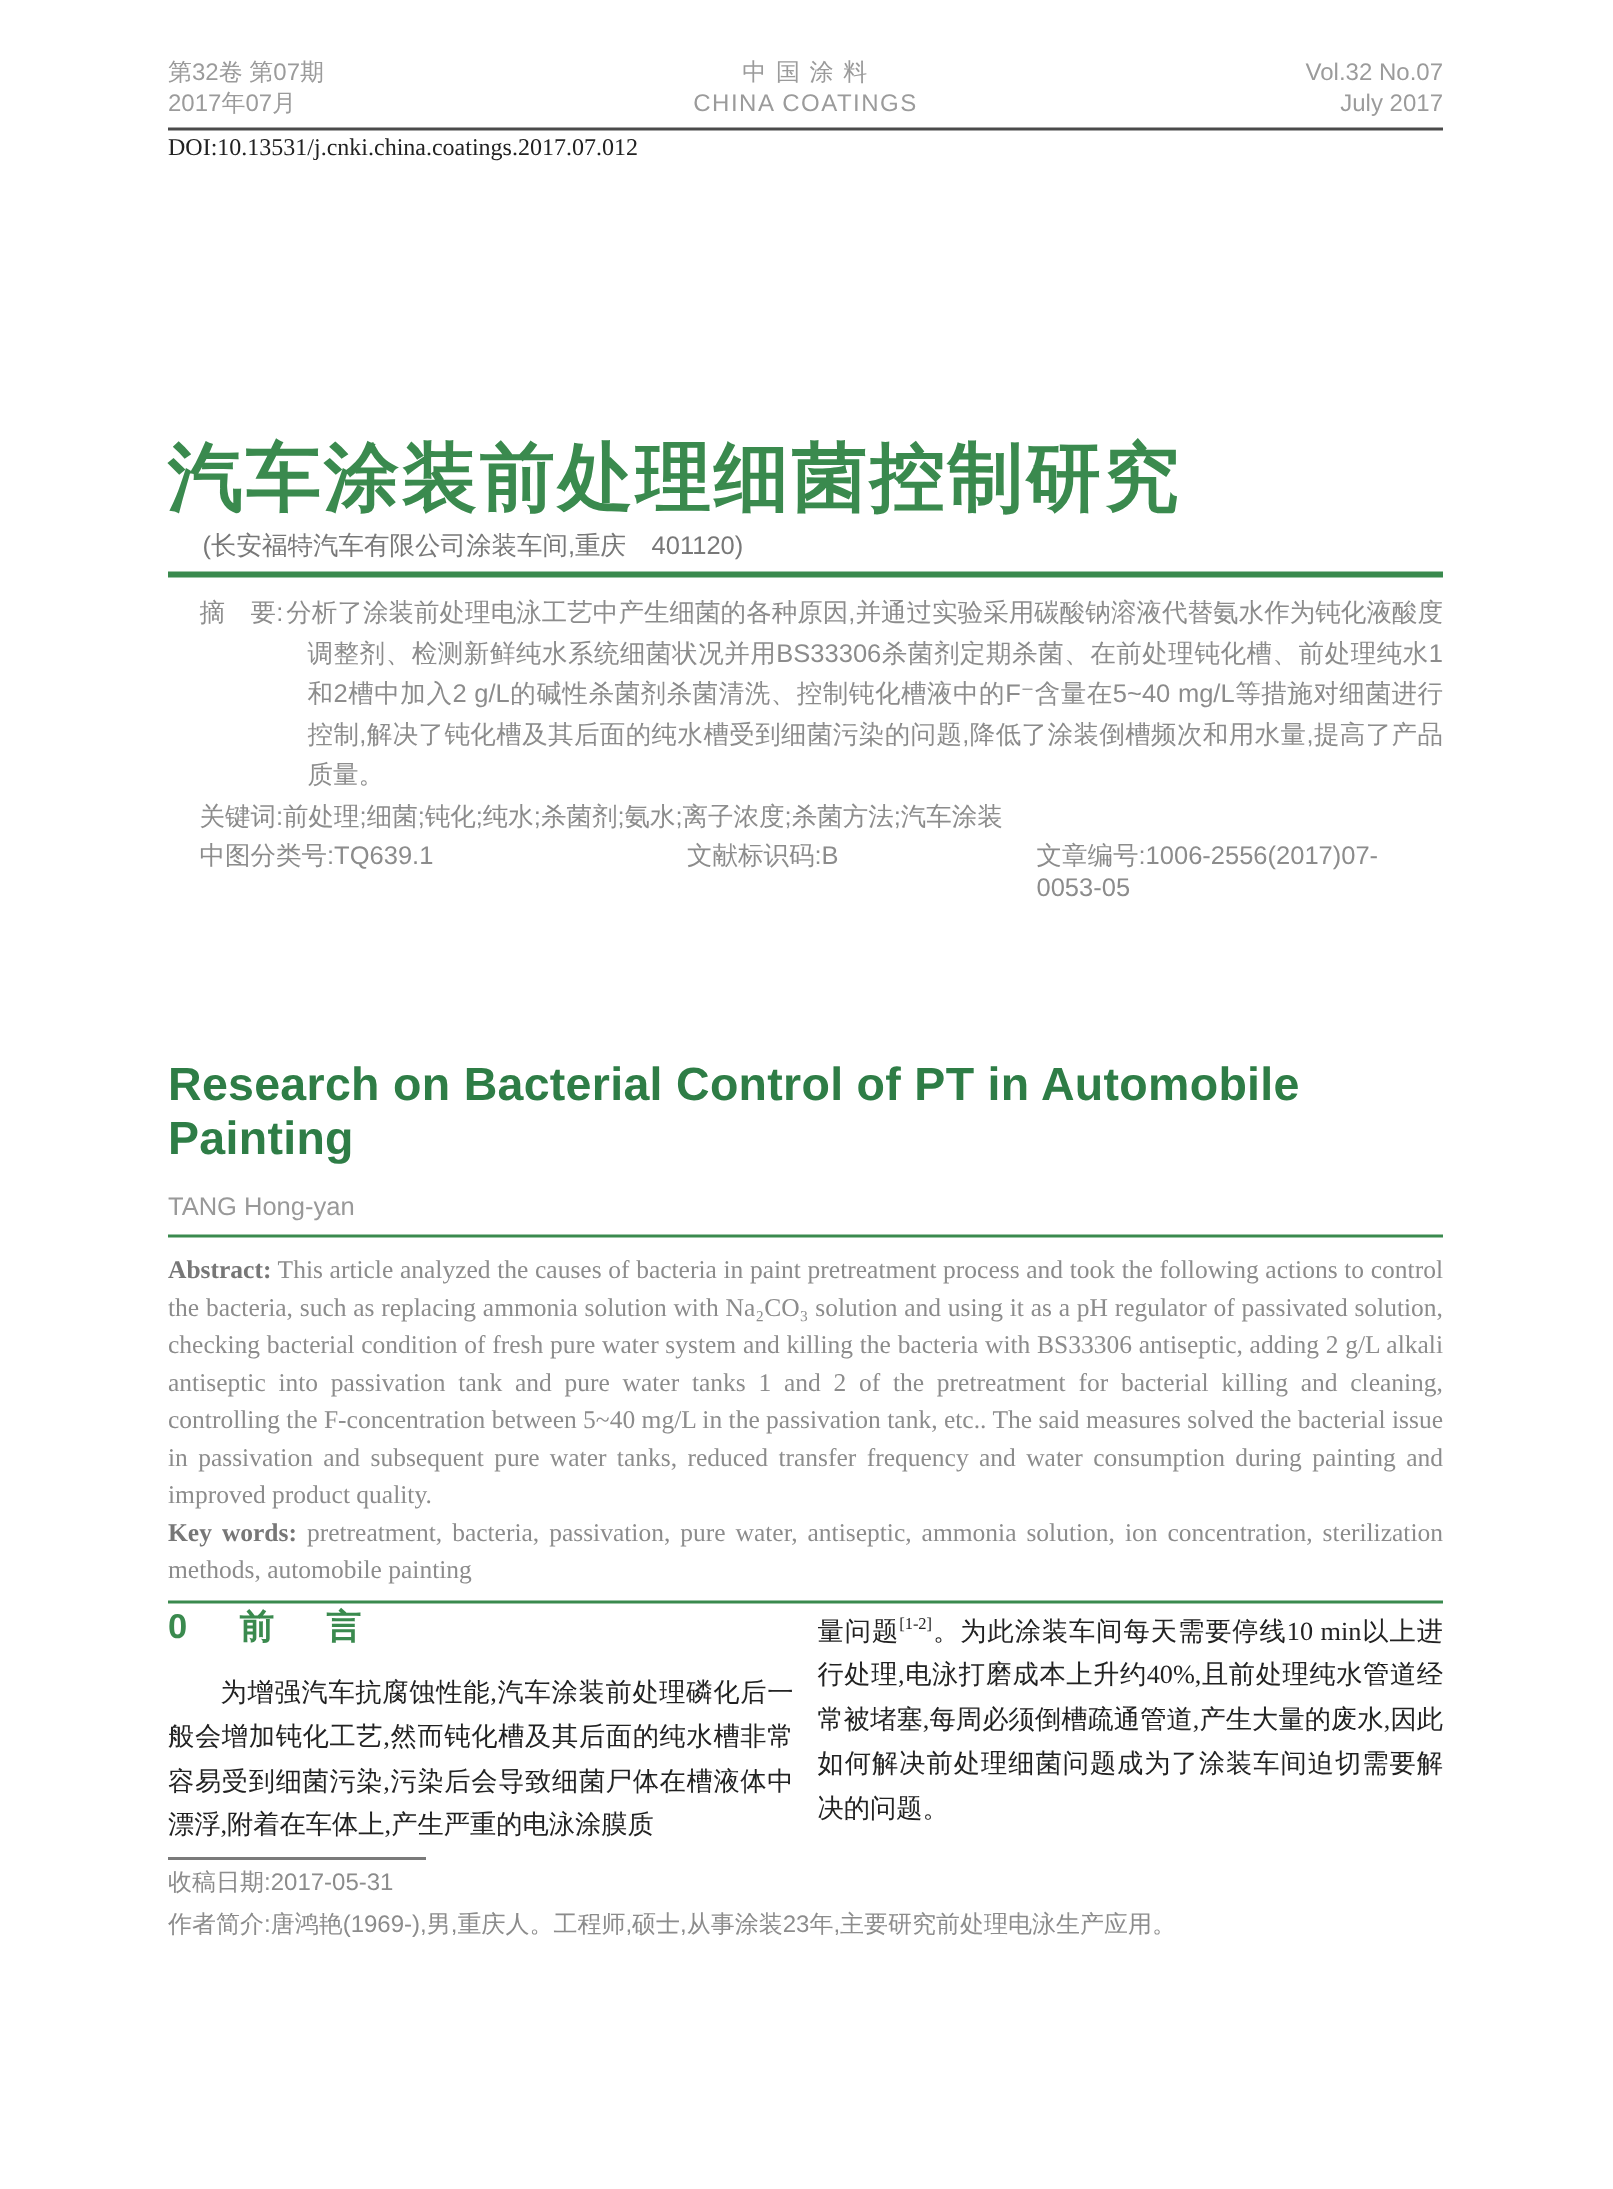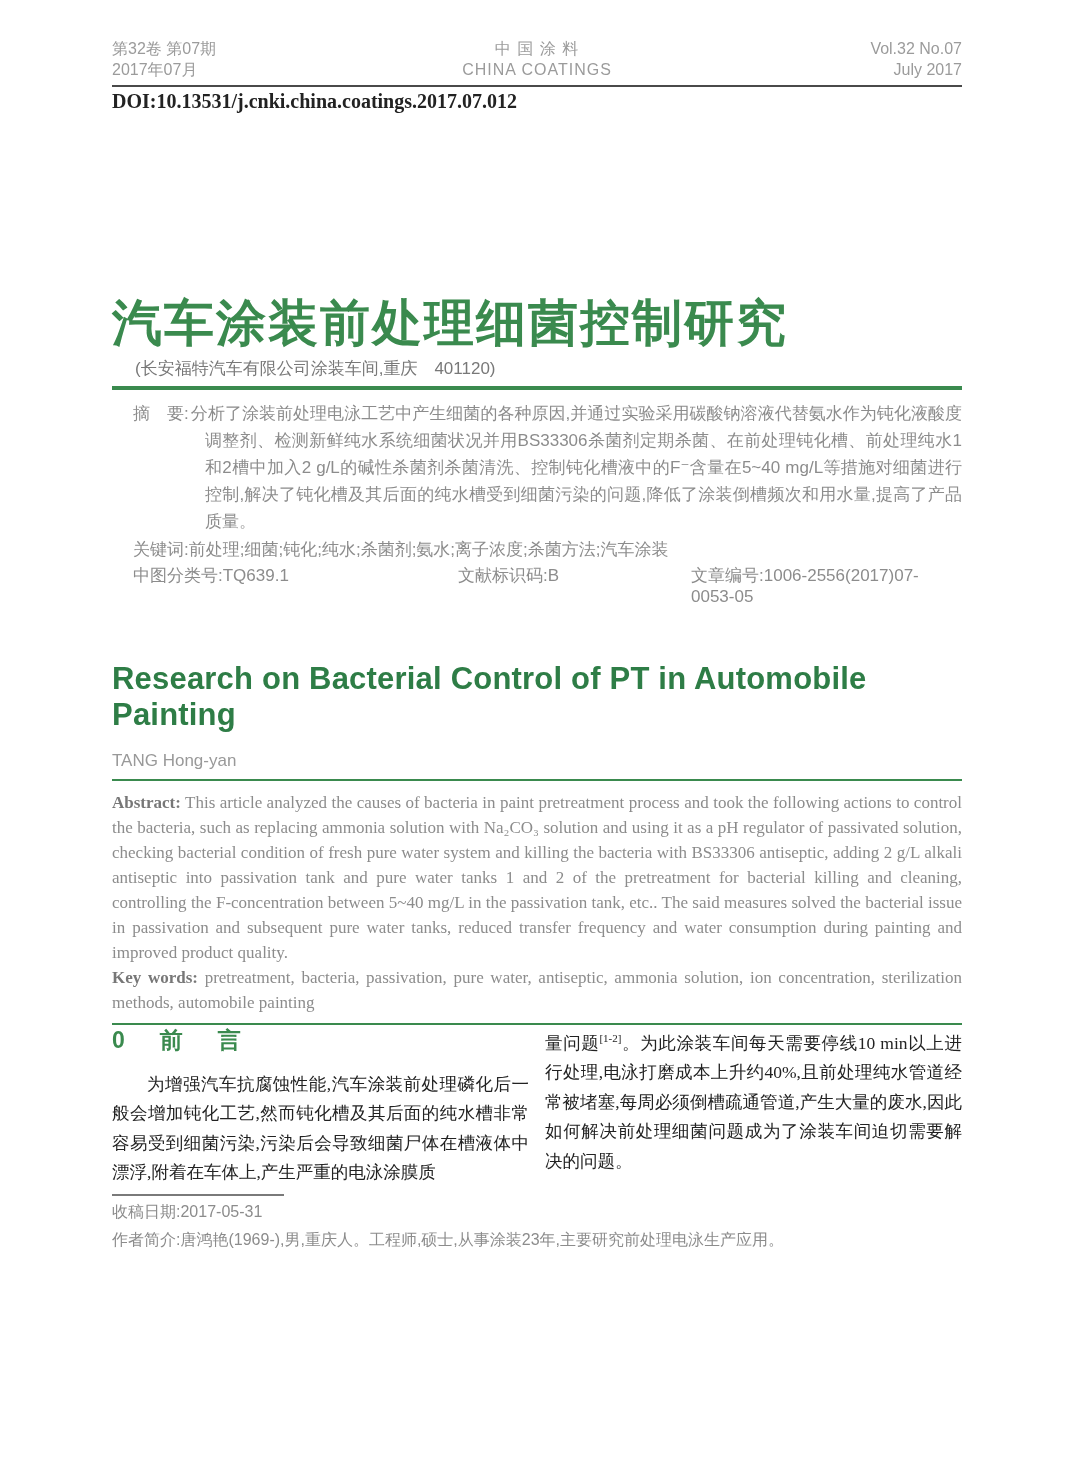--- a/index.html
+++ b/index.html
@@ -25,24 +25,23 @@
   .journal-header .hdr-left   { text-align: left; }
   .journal-header .hdr-center { text-align: center; letter-spacing: 1px; }
   .journal-header .hdr-right  { text-align: right; }
   .hdr-rule {
     border: none;
     border-top: 2px solid #4a4a4a;
     margin-top: 5px;
   }
   .doi-line {
     font-family: "Liberation Serif", "DejaVu Serif", serif;
-    font-size: 20px;
+    font-size: 16px;
     color: #222222;
     margin-top: 3px;
-    font-weight: bold;
   }
   
   .title-cn {
     margin-top: 182px;
     font-size: 50px;
     font-weight: bold;
     color: #3a8a4e;
     letter-spacing: 2px;
     line-height: 1.15;
     font-family: "Liberation Sans", "DejaVu Sans", sans-serif;
@@ -93,21 +92,21 @@
     position: relative;
     margin-top: 1px;
     height: 26px;
     font-size: 17px;
   }
   .classification-row .clc      { position: absolute; left: 0px; }
   .classification-row .doc-code { position: absolute; left: 325px; }
   .classification-row .art-id   { position: absolute; left: 558px; }
   
   .title-en {
-    margin-top: 71px;
+    margin-top: 120px;
     font-size: 31px;
     font-weight: bold;
     color: #2e7d46;
     letter-spacing: 0.2px;
     font-family: "Liberation Sans", "DejaVu Sans", sans-serif;
   }
   .author-en {
     margin-top: 18px;
     font-size: 17px;
     color: #999999;

